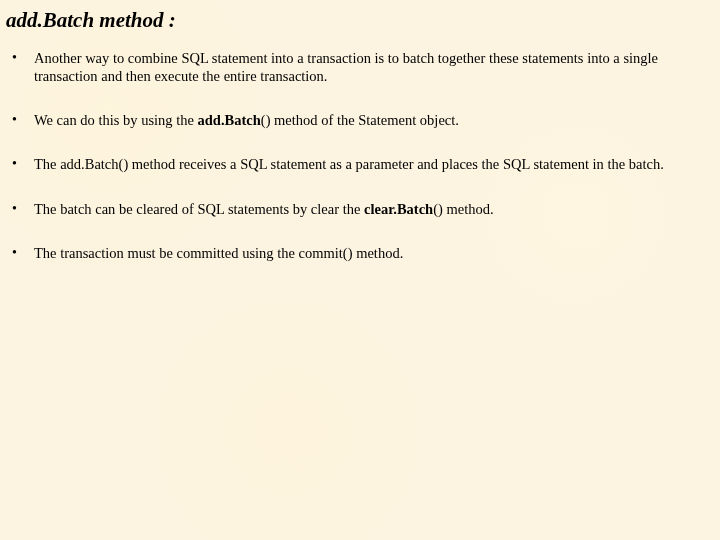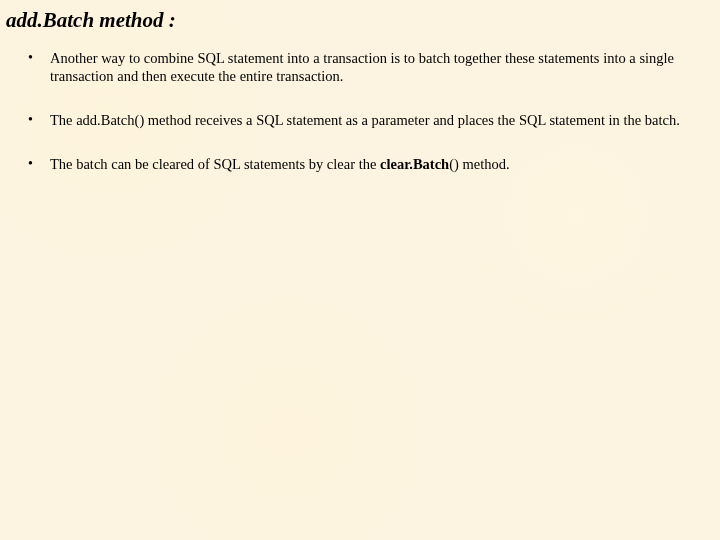--- a/index.html
+++ b/index.html
@@ -21,21 +21,21 @@
     padding: 8px 10px 10px 6px;
   }
   .title {
     font-size: 21px;
     font-weight: bold;
     margin: 0 0 16px 0;
     font-style: italic;
   }
   ul.bullets {
     list-style: none;
-    margin: 16px;
+    margin: 0;
     padding: 0;
   }
   ul.bullets > li {
     position: relative;
     padding-left: 28px;
     font-size: 14.5px;
     line-height: 1.25;
     margin-bottom: 26px;
   }
   ul.bullets > li:last-child {
@@ -50,15 +50,17 @@
   }
   .b { font-weight: bold; }
 </style>
 </head>
 <body>
 
 <div class="title">add.Batch method :</div>
 
 <ul class="bullets">
   <li><span>Another way to combine SQL statement into a transaction is to batch together these statements into a single transaction and then execute the entire transaction.</span><span class="b"></span><span></span></li>
+  <li><span>We can do this by using the </span><span class="b">add.Batch</span><span>() method of the Statement object.</span></li>
   <li><span>The add.Batch() method receives a SQL statement as a parameter and places the SQL statement in the batch.</span><span class="b"></span><span></span></li>
   <li><span>The batch can be cleared of SQL statements by clear the </span><span class="b">clear.Batch</span><span>() method.</span></li>
+  <li><span>The transaction must be committed using the commit() method.</span><span class="b"></span><span></span></li>
 </ul>
 
 </body></html>

